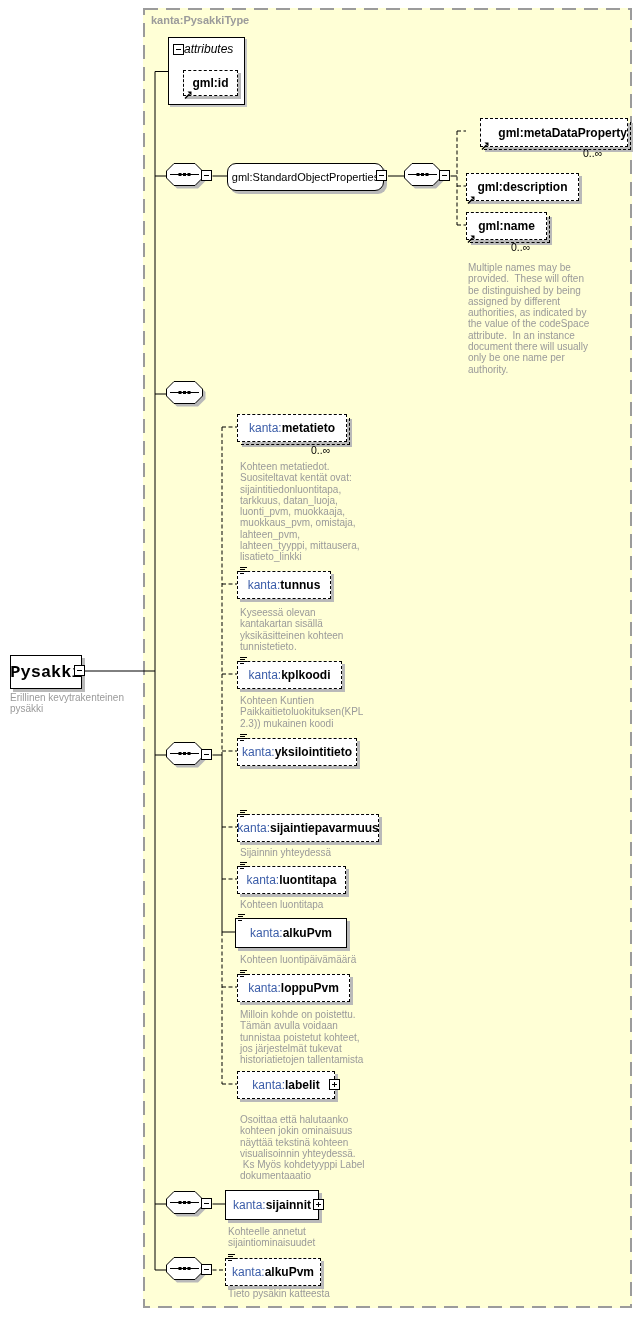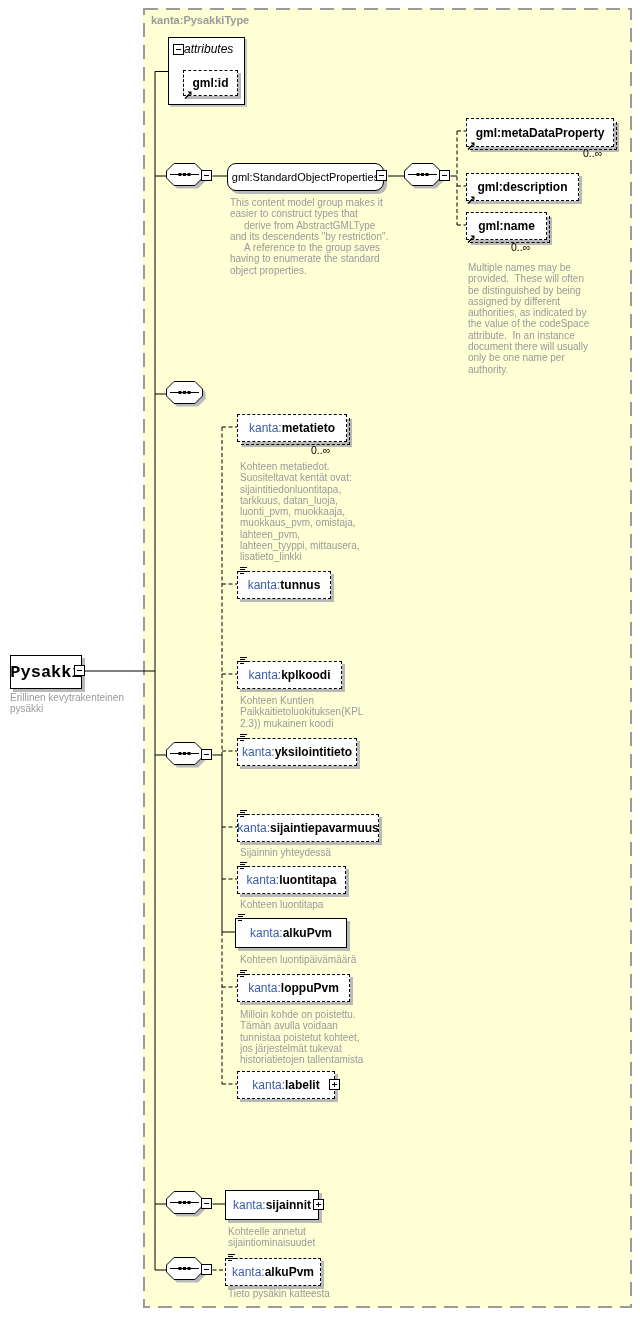--- a/index.html
+++ b/index.html
@@ -193,29 +193,22 @@
 
   <div class="box" style="left:10px; top:655px; width:70px; height:32px; font-size:17px;font-family:Liberation Mono, monospace;">
     <span>Pysakki</span>
   </div>
   <div class="ann" style="left:10px; top:692px;">Erillinen kevytrakenteinen
 pysäkki</div>
 
   <div class="box group-box" style="left:227px; top:163px; width:155px; height:26px;">
     <span>gml:StandardObjectProperties</span>
   </div>
-  <div class="ann" style="left:230px; top:197px;">This content model group makes it
-easier to construct types that
-     derive from AbstractGMLType
-and its descendents "by restriction".
-     A reference to the group saves
-having to enumerate the standard
-object properties.</div>
-
-  <div class="box dashed stacked" style="left:466px; top:118px; width:146px; height:27px;">
+
+  <div class="box dashed stacked" style="left:480px; top:118px; width:146px; height:27px;justify-content:flex-end;">
     <span>gml:metaDataProperty</span>
     <span class="ref-icon"><svg width="10" height="10">
           <path d="M2 8.5 L6.5 4" stroke="#000" stroke-width="1.4" fill="none"></path>
           <polygon points="4.5,1.5 8.5,1.5 8.5,5.5" fill="#000"></polygon>
         </svg></span>
   </div>
   <div class="occurs" style="left:583px; top:147px;">0..∞</div>
 
   <div class="box dashed" style="left:466px; top:173px; width:111px; height:26px;">
     <span>gml:description</span>
@@ -262,20 +255,24 @@
   <div class="box dashed" style="left:237px; top:571px; width:92px; height:26px;">
     <span class="lines-icon"><svg width="10" height="9">
           <line x1="1" y1="1.5" x2="8" y2="1.5" stroke="#000"></line>
           <line x1="1" y1="3.5" x2="6" y2="3.5" stroke="#000"></line>
           <line x1="1" y1="5.5" x2="8" y2="5.5" stroke="#000"></line>
           <line x1="1" y1="7.5" x2="5" y2="7.5" stroke="#000"></line>
         </svg></span>
     <span class="prefix">kanta:</span>
       <span>tunnus</span>
   </div>
+  <div class="ann" style="left:240px; top:607px;">Kyseessä olevan
+kantakartan sisällä
+yksikäsitteinen kohteen
+tunnistetieto.</div>
 
   <div class="box dashed" style="left:237px; top:661px; width:103px; height:26px;">
     <span class="lines-icon"><svg width="10" height="9">
           <line x1="1" y1="1.5" x2="8" y2="1.5" stroke="#000"></line>
           <line x1="1" y1="3.5" x2="6" y2="3.5" stroke="#000"></line>
           <line x1="1" y1="5.5" x2="8" y2="5.5" stroke="#000"></line>
           <line x1="1" y1="7.5" x2="5" y2="7.5" stroke="#000"></line>
         </svg></span>
     <span class="prefix">kanta:</span>
       <span>kplkoodi</span>
@@ -348,20 +345,26 @@
 historiatietojen tallentamista</div>
 
   <div class="box dashed" style="left:237px; top:1071px; width:96px; height:26px;">
     <span class="prefix">kanta:</span>
       <span>labelit</span>
     <span class="toggle edge-r">
         <span class="h"></span>
         <span class="v"></span>
       </span>
   </div>
+  <div class="ann" style="left:240px; top:1114px;">Osoittaa että halutaanko
+kohteen jokin ominaisuus
+näyttää tekstinä kohteen
+visualisoinnin yhteydessä.
+ Ks Myös kohdetyyppi Label
+dokumentaaatio</div>
 
   <div class="box" style="left:225px; top:1190px; width:92px; height:28px;">
     <span class="prefix">kanta:</span>
       <span>sijainnit</span>
     <span class="toggle edge-r">
         <span class="h"></span>
         <span class="v"></span>
       </span>
   </div>
   <div class="ann" style="left:228px; top:1226px;">Kohteelle annetut

